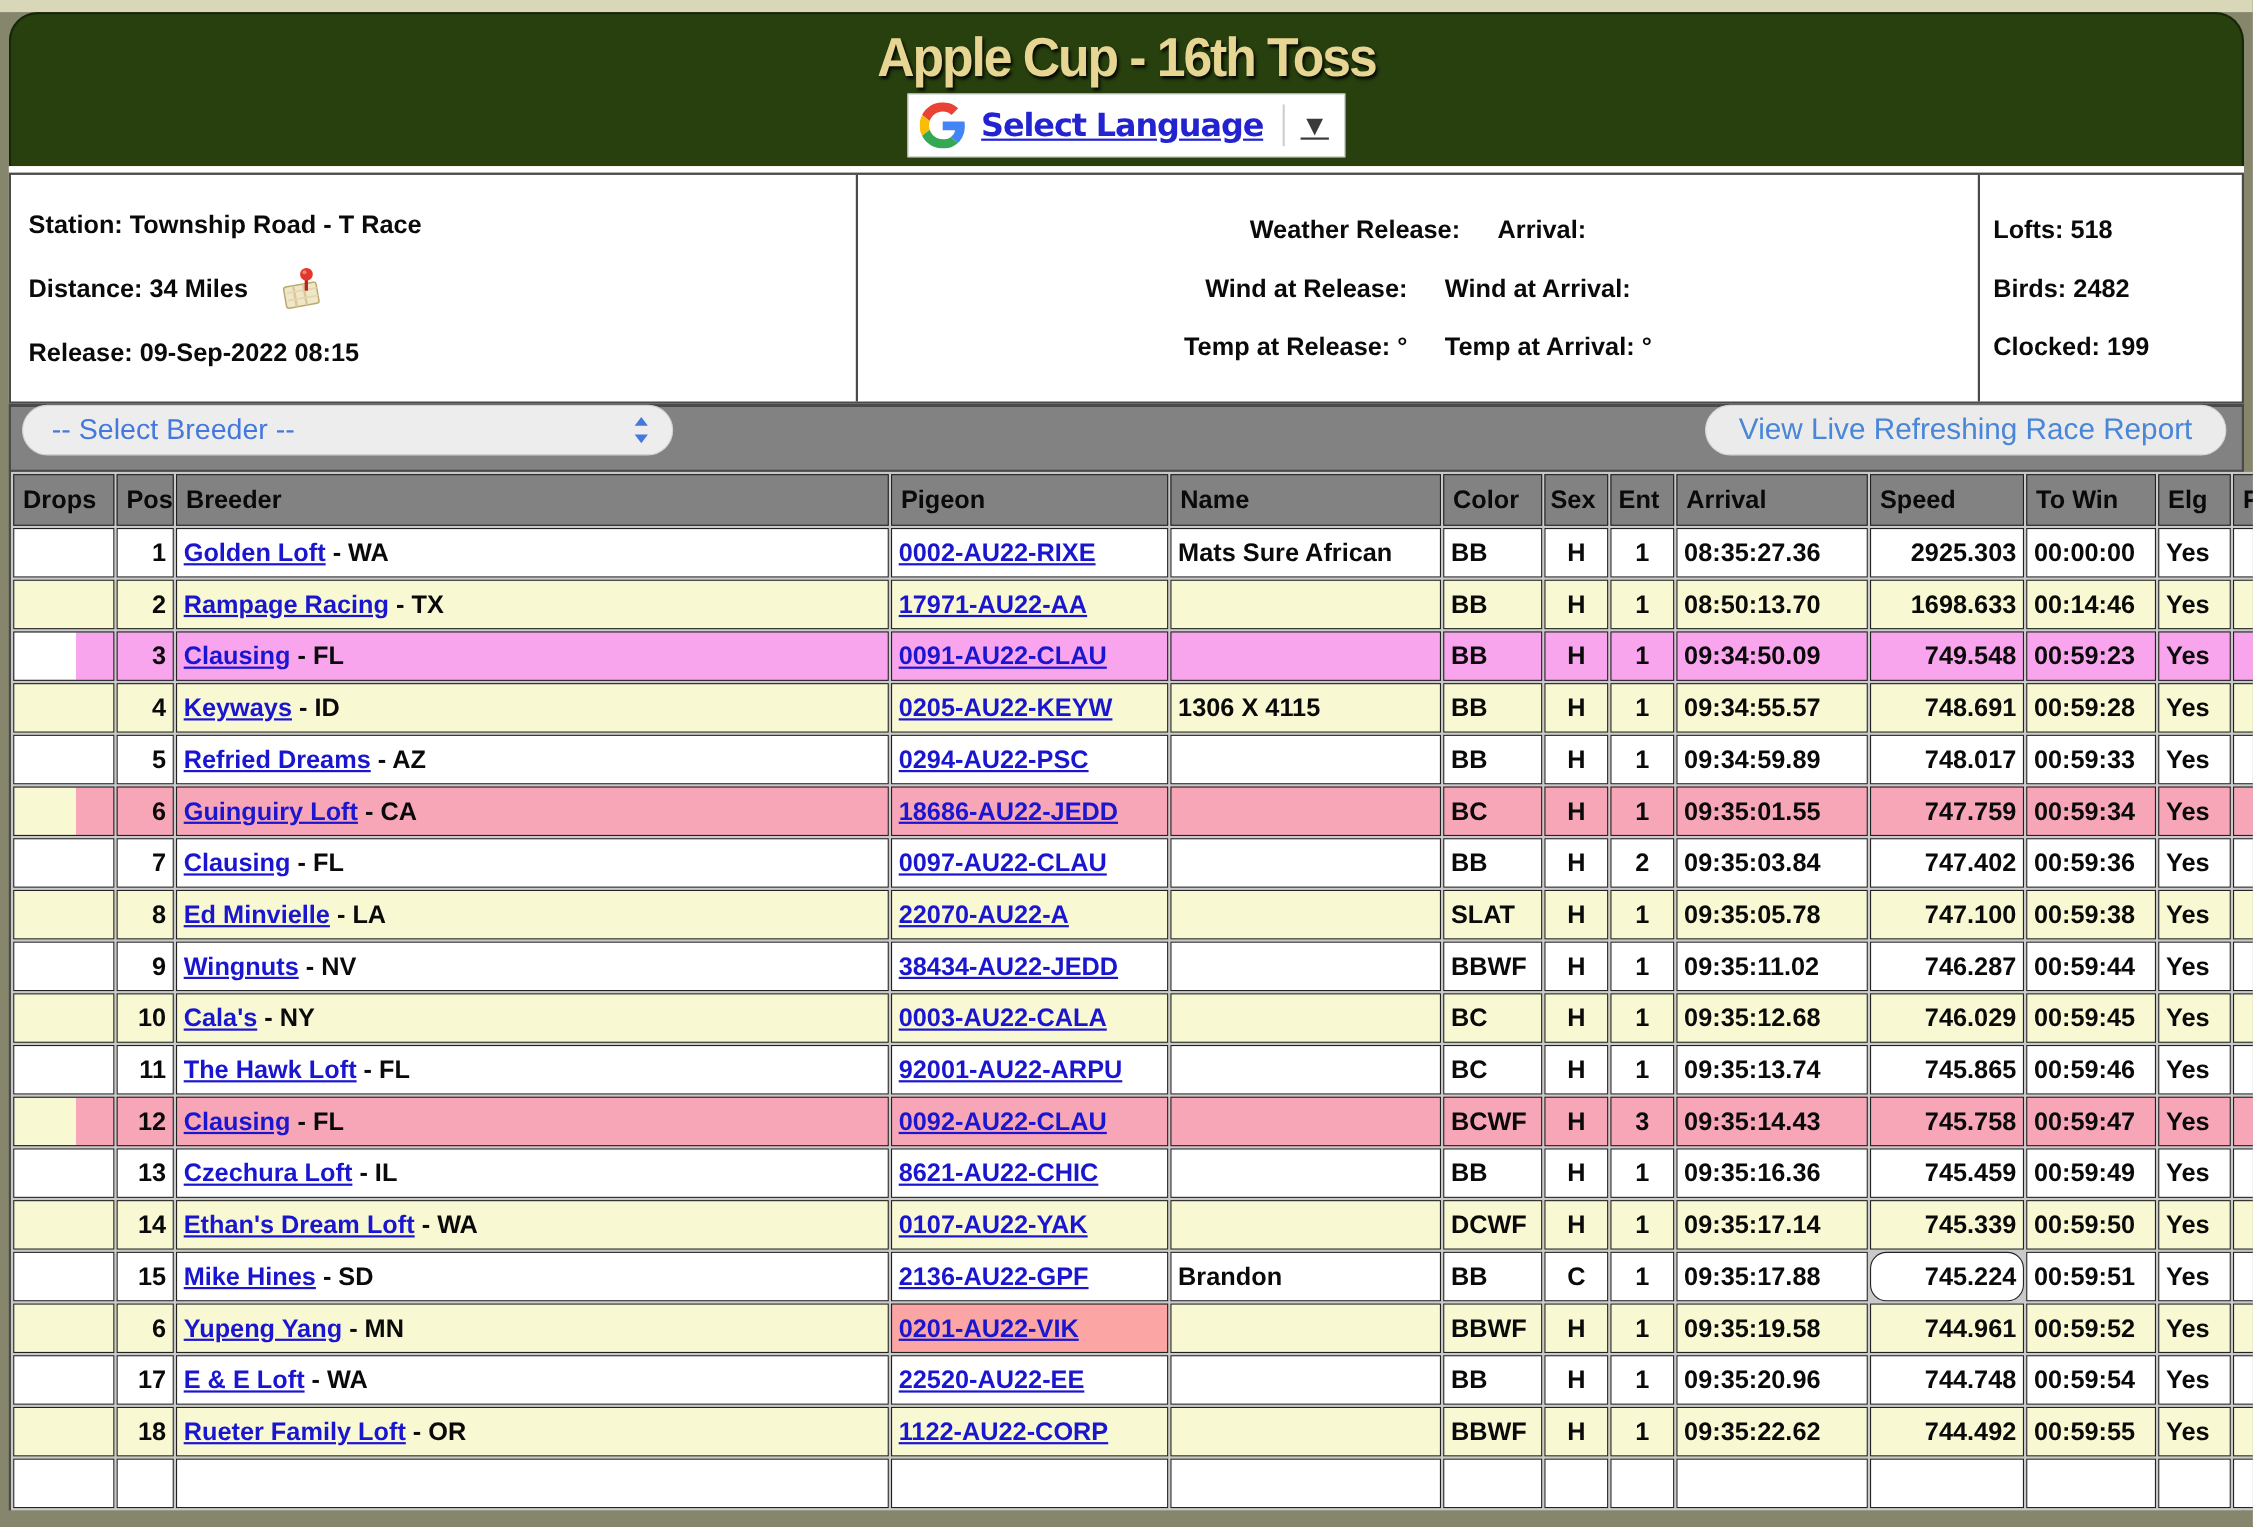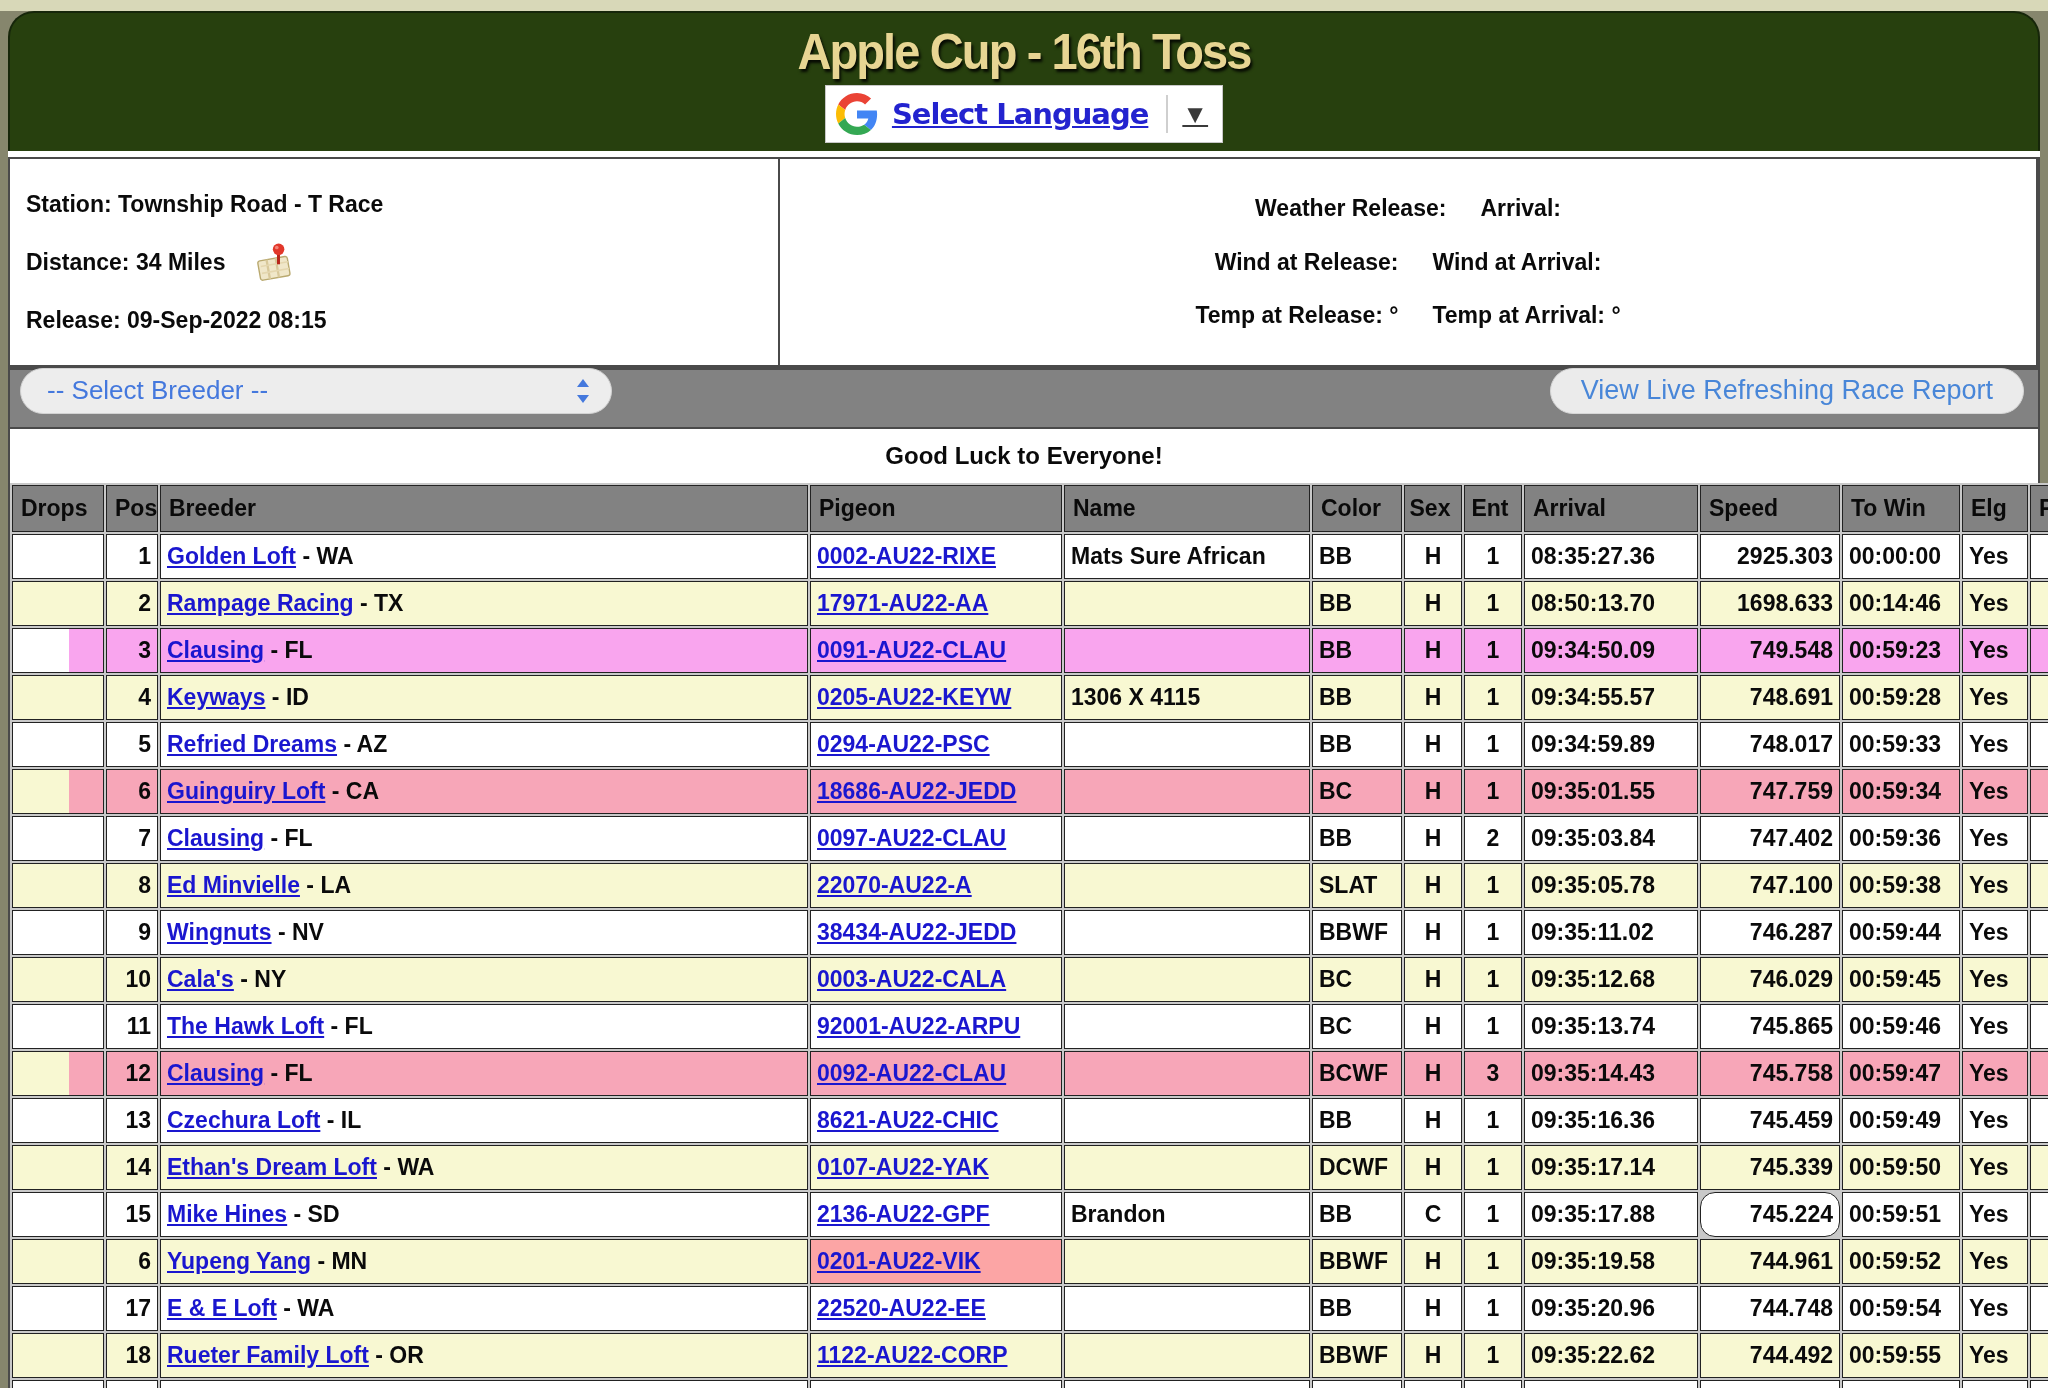--- a/index.html
+++ b/index.html
@@ -198,35 +198,39 @@
       </div>
       <div class="info-line">
         <span>Wind at Release:</span>
         <span>Wind at Arrival:</span>
       </div>
       <div class="info-line">
         <span>Temp at Release: °</span>
         <span>Temp at Arrival: °</span>
       </div>
     </div>
+    <div class="info-col info-right">
+      <div class="info-line">Lofts: 518</div>
+      <div class="info-line">Birds: 2482</div>
+      <div class="info-line">Clocked: 199</div>
+    </div>
   </div>
 
   <div class="toolbar">
     <div class="breeder-select">
       <span>-- Select Breeder --</span>
       <svg class="select-chevron" viewBox="0 0 20 28">
         <path d="M10 2 L16 10 L4 10 Z" fill="#4478dd"></path>
         <path d="M10 26 L16 18 L4 18 Z" fill="#4478dd"></path>
       </svg>
     </div>
     <button class="report-button">View Live Refreshing Race Report</button>
   </div>
 
   <div class="table-section">
-    <div class="good-luck">Good Luck to Everyone!</div>
     <table class="race-table">
       <colgroup>
           <col style="width: 92px;">
           <col style="width: 52px;">
           <col style="width: 648px;">
           <col style="width: 252px;">
           <col style="width: 246px;">
           <col style="width: 90px;">
           <col style="width: 58px;">
           <col style="width: 58px;">

